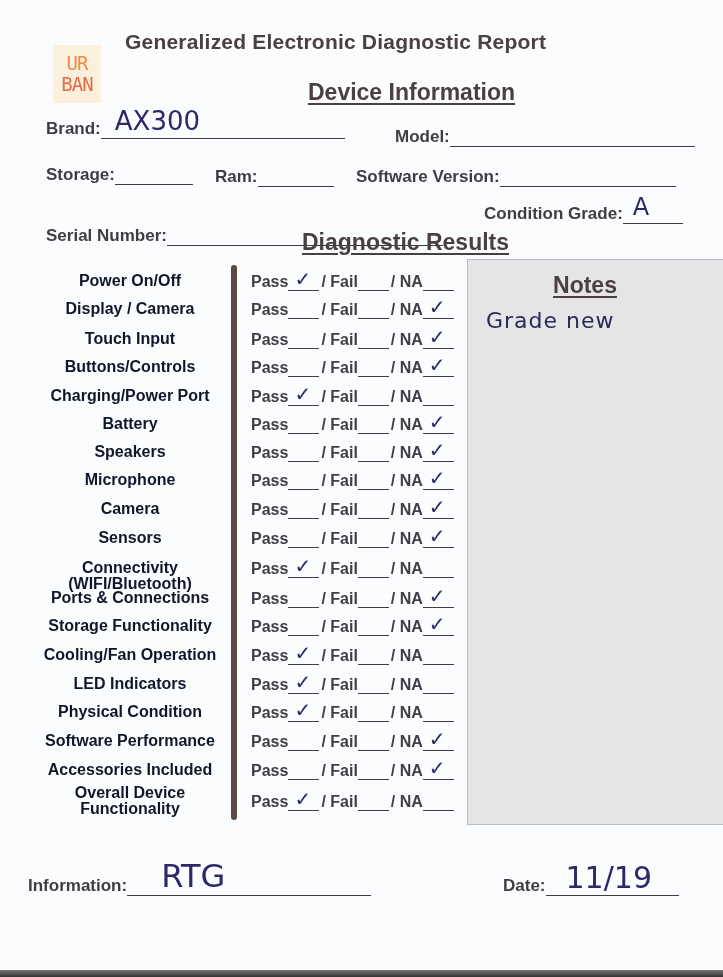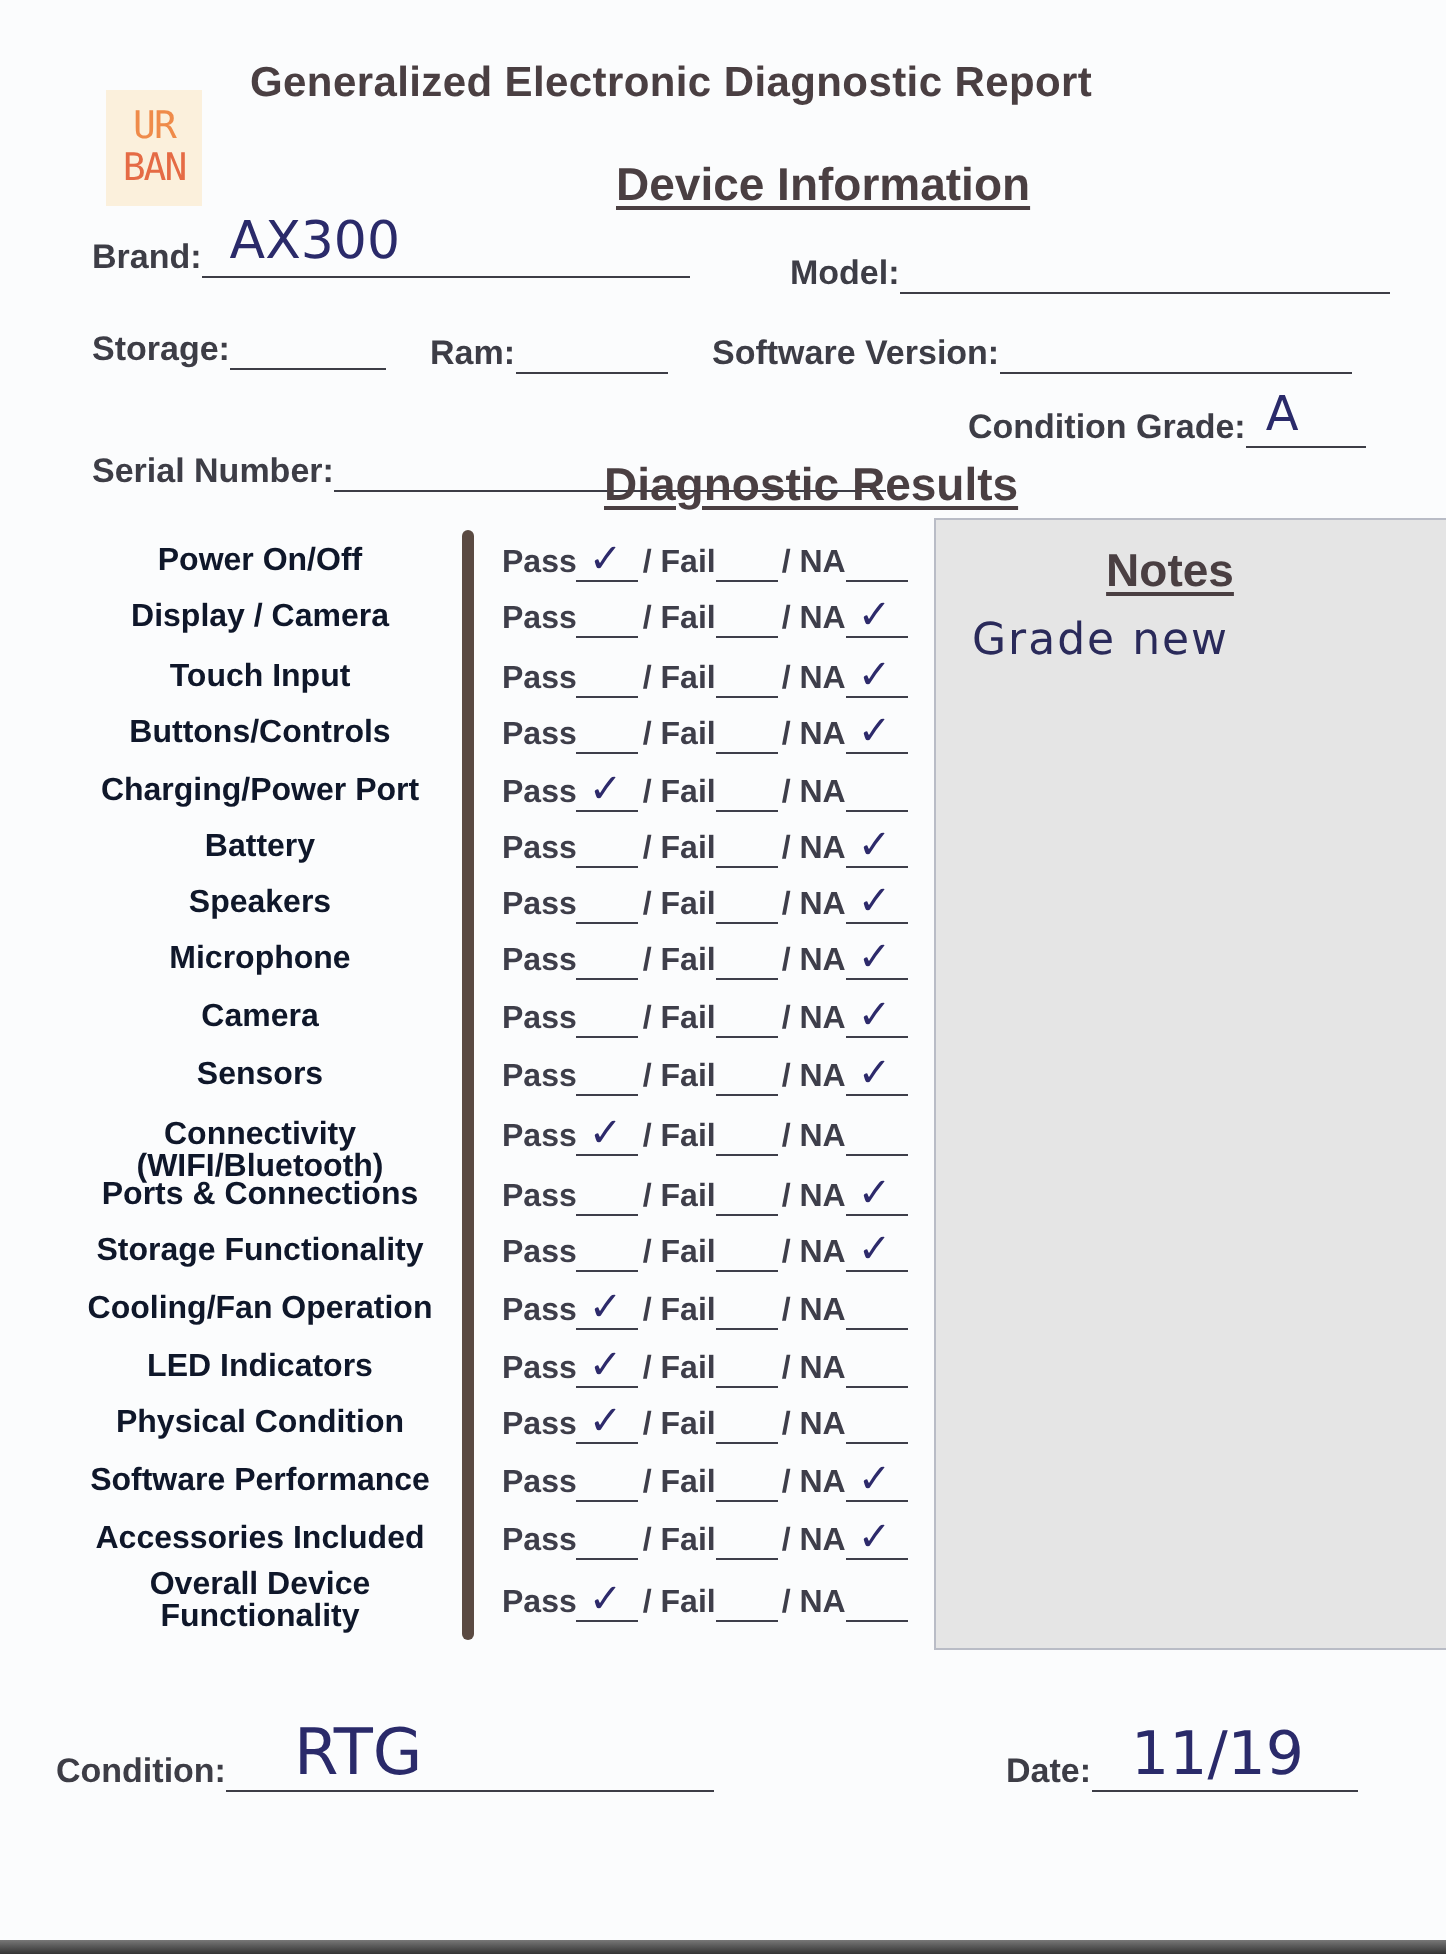--- a/index.html
+++ b/index.html
@@ -343,21 +343,21 @@
       <span class="blank"></span>
     </div>
   </div>
 
 <div class="notes-box">
   <div class="notes-title">Notes</div>
   <div class="notes-text">Grade new</div>
 </div>
 
 <div class="field" style="left:28px; top:875px; font-weight:normal;">
-  <span style="font-weight:bold;">Condition:</span>
+  <span style="font-weight:bold;">Information:</span>
   <span class="line" style="width:244px;">
     <span class="hand" style="left:34px; font-size:32px; bottom:0;">RTG</span>
   </span>
 </div>
 <div class="field" style="left:503px; top:875px;">
   <span>Date:</span>
   <span class="line" style="width:133px;">
     <span class="hand" style="left:20px; font-size:30px; bottom:0;">11/19</span>
   </span>
 </div>

